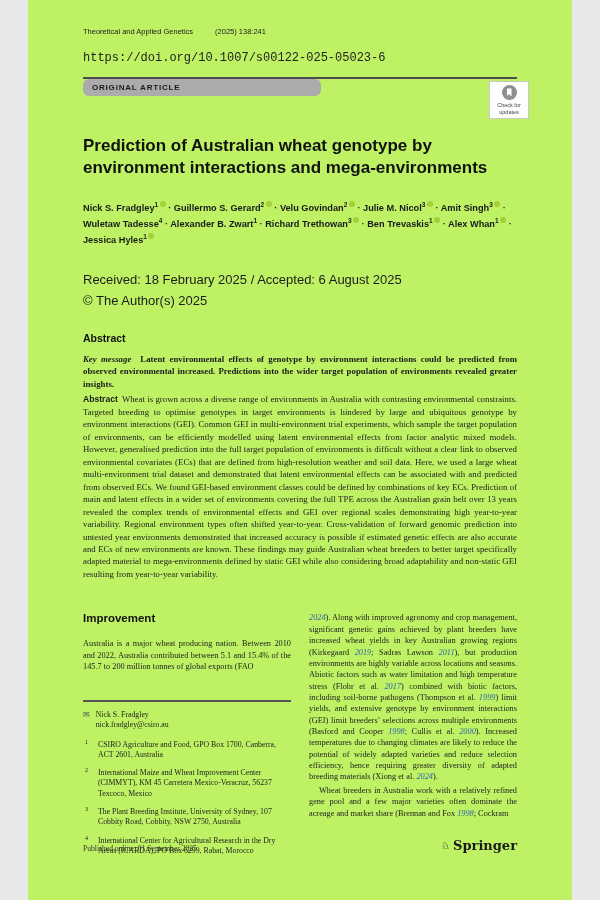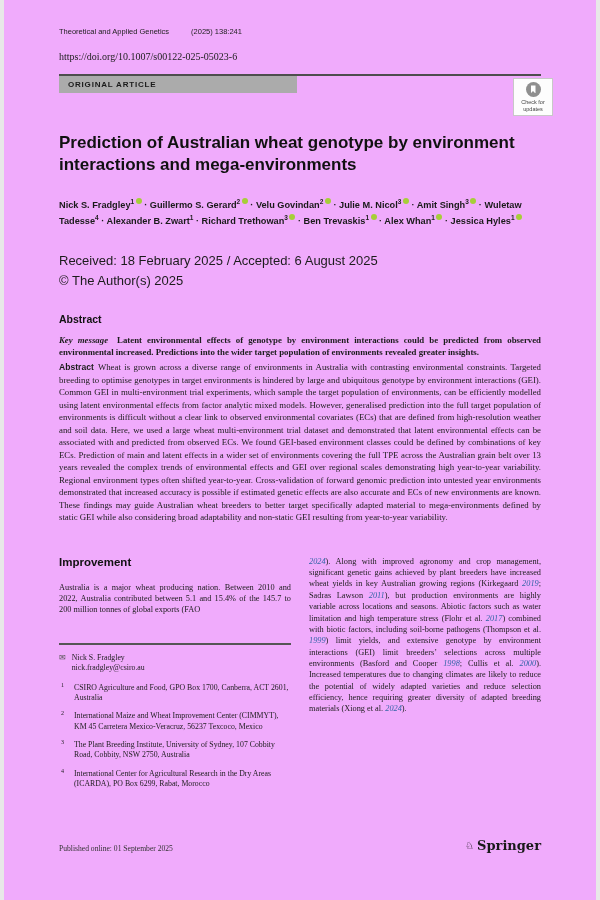--- a/index.html
+++ b/index.html
@@ -1,40 +1,40 @@
 <!DOCTYPE html>
 <html><head>
 <meta charset="utf-8">
 <style>
   html,body{margin:0;padding:0;background:#e8e8e8;}
   .page{
     position:relative;
-    width:592px;height:900px;
+    width:544px;height:900px;
     margin:0 auto;
-    background:#f0abfc;
+    background:#bef264;
     font-family:"Liberation Serif",serif;
     color:#1c1c1c;
     overflow:hidden;
     box-sizing:border-box;
     padding:26px 55px 0 55px;
   }
   
   .jline{font-family:"Liberation Sans",sans-serif;font-size:7.5px;color:#222;line-height:1.5;}
   .jline .cit{margin-left:22px;}
-  .doi{font-family:Liberation Serif, serif;font-size:10px;color:#222;text-decoration:none;display:inline-block;line-height:1.5;margin-top:12px;}
+  .doi{font-family:Liberation Mono, monospace;font-size:12px;color:#222;text-decoration:none;display:inline-block;line-height:1.5;margin-top:12px;}
   .rule-thick{border:0;border-top:2.5px solid #4d4d4d;margin:10px 0 0 0;width:100%;}
   .banner-row{position:relative;height:42px;}
   .banner{
     position:absolute;left:0;top:0;
     width:238px;height:17px;
     background:#ababab;
     display:flex;align-items:center;
     padding-left:9px;box-sizing:border-box;
     font-family:"Liberation Sans",sans-serif;
-    font-size:8px;font-weight:bold;letter-spacing:.8px;color:#1a1a1a;
+    font-size:8px;font-weight:bold;letter-spacing:.8px;color:#1a1a1a;border-radius:6px;
   }
   .check-badge{
     position:absolute;right:-12px;top:2px;
     width:38px;height:36px;
     border:1px solid #c8c8c8;background:#fdfdfd;
     display:flex;flex-direction:column;align-items:center;justify-content:center;
     cursor:pointer;
   }
   .cfu-circle{width:15px;height:15px;border-radius:50%;background:#8f8f8f;position:relative;margin-bottom:2px;}
   .cfu-flag{position:absolute;left:5px;top:3px;width:5px;height:8px;background:#fff;clip-path:polygon(0 0,100% 0,100% 100%,50% 70%,0 100%);}
@@ -149,20 +149,21 @@
             <div class="aff"><span class="aff-sup">1</span>CSIRO Agriculture and Food, GPO Box 1700, Canberra, ACT 2601, Australia</div>
             <div class="aff"><span class="aff-sup">2</span>International Maize and Wheat Improvement Center (CIMMYT), KM 45 Carretera Mexico-Veracruz, 56237 Texcoco, Mexico</div>
             <div class="aff"><span class="aff-sup">3</span>The Plant Breeding Institute, University of Sydney, 107 Cobbity Road, Cobbity, NSW 2750, Australia</div>
             <div class="aff"><span class="aff-sup">4</span>International Center for Agricultural Research in the Dry Areas (ICARDA), PO Box 6299, Rabat, Morocco</div>
           </div>
       </div>
     </div>
 
     <div class="col">
       <p><a class="cite" href="#">2024</a>). Along with improved agronomy and crop management, significant genetic gains achieved by plant breeders have increased wheat yields in key Australian growing regions (Kirkegaard <a class="cite" href="#">2019</a>; Sadras Lawson <a class="cite" href="#">2011</a>), but production environments are highly variable across locations and seasons. Abiotic factors such as water limitation and high temperature stress (Flohr et al. <a class="cite" href="#">2017</a>) combined with biotic factors, including soil-borne pathogens (Thompson et al. <a class="cite" href="#">1999</a>) limit yields, and extensive genotype by environment interactions (GEI) limit breeders’ selections across multiple environments (Basford and Cooper <a class="cite" href="#">1998</a>; Cullis et al. <a class="cite" href="#">2000</a>). Increased temperatures due to changing climates are likely to reduce the potential of widely adapted varieties and reduce selection efficiency, hence requiring greater diversity of adapted breeding materials (Xiong et al. <a class="cite" href="#">2024</a>).</p>
+      <p class="p-indent">Wheat breeders in Australia work with a relatively refined gene pool and a few major varieties often dominate the acreage and market share (Brennan and Fox <a class="cite" href="#">1998</a>; Cockram</p>
     </div>
   </div>
 
   
   <div class="footer">
     <span class="published">Published online: 01 September 2025</span>
     <span class="publisher">
       <span class="sp-icon">♘</span>
       <span class="sp-word">Springer</span>
     </span>

